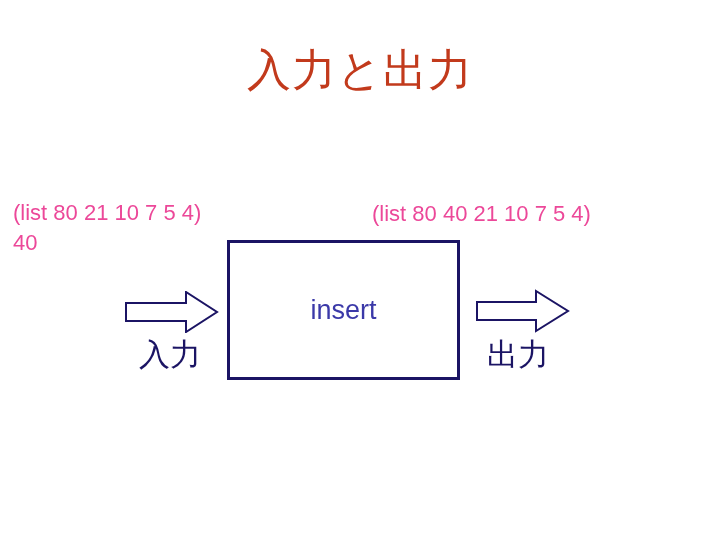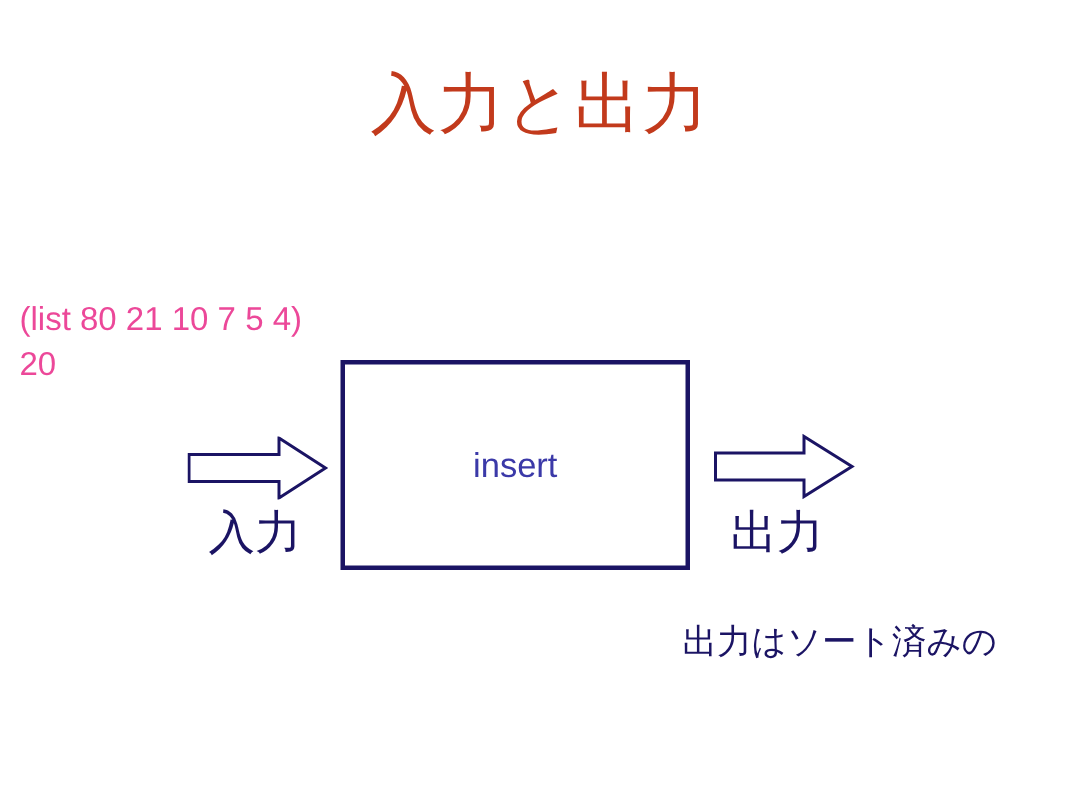--- a/index.html
+++ b/index.html
@@ -66,21 +66,21 @@
     background: #ffffff;
     box-sizing: border-box;
   }
   #process-label {
     position: absolute;
     left: 227px;
     top: 293px;
     width: 233px;
     text-align: center;
     color: #3b39a8;
-    font-size: 23px;
+    font-size: 27px;
     line-height: 34px;
     font-weight: 400;
   }
 
   
   .arrow {
     position: absolute;
   }
   #arrow-in  { left: 125px; top: 291px; width: 94px; height: 42px; }
   #arrow-out { left: 476px; top: 289px; width: 94px; height: 44px; }
@@ -117,36 +117,36 @@
   }
   .caption .line { display: block; white-space: pre; }
 </style>
 </head>
 <body>
 
 <div id="slide">
 
   <div id="title">入力と出力</div>
 
-  <div id="input-expr" class="code-green"><span class="line">(list 80 21 10 7 5 4)</span><br><span class="line">20</span></div>
+  <div id="input-expr" class="code-green"><span class="line">(list 80 21 10 7 5 4)</span><br><span class="line">40</span></div>
 
+  <div id="output-expr" class="code-green"><span class="line">(list 80 40 21 10 7 5 4)</span></div>
 
   <div id="process-box"></div>
   <div id="process-label">insert</div>
 
   <svg id="arrow-in" class="arrow" viewBox="0 0 94 42">
     <polygon points="1,12 61,12 61,1 92,21 61,41 61,30 1,30" fill="#ffffff" stroke="#1b1464" stroke-width="2" stroke-linejoin="miter"></polygon>
   </svg>
   <div id="label-in" class="arrow-label">入力</div>
 
   <svg id="arrow-out" class="arrow" viewBox="0 0 94 44">
     <polygon points="1,13 60,13 60,2 92,22 60,42 60,31 1,31" fill="#ffffff" stroke="#1b1464" stroke-width="2" stroke-linejoin="miter"></polygon>
   </svg>
   <div id="label-out" class="arrow-label">出力</div>
 
   <div id="caption-in" class="caption">
     </div>
 
   <div id="caption-out" class="caption">
-      <span class="line">出力はソート済みの</span>
     </div>
 
 </div>
 
 </body></html>

